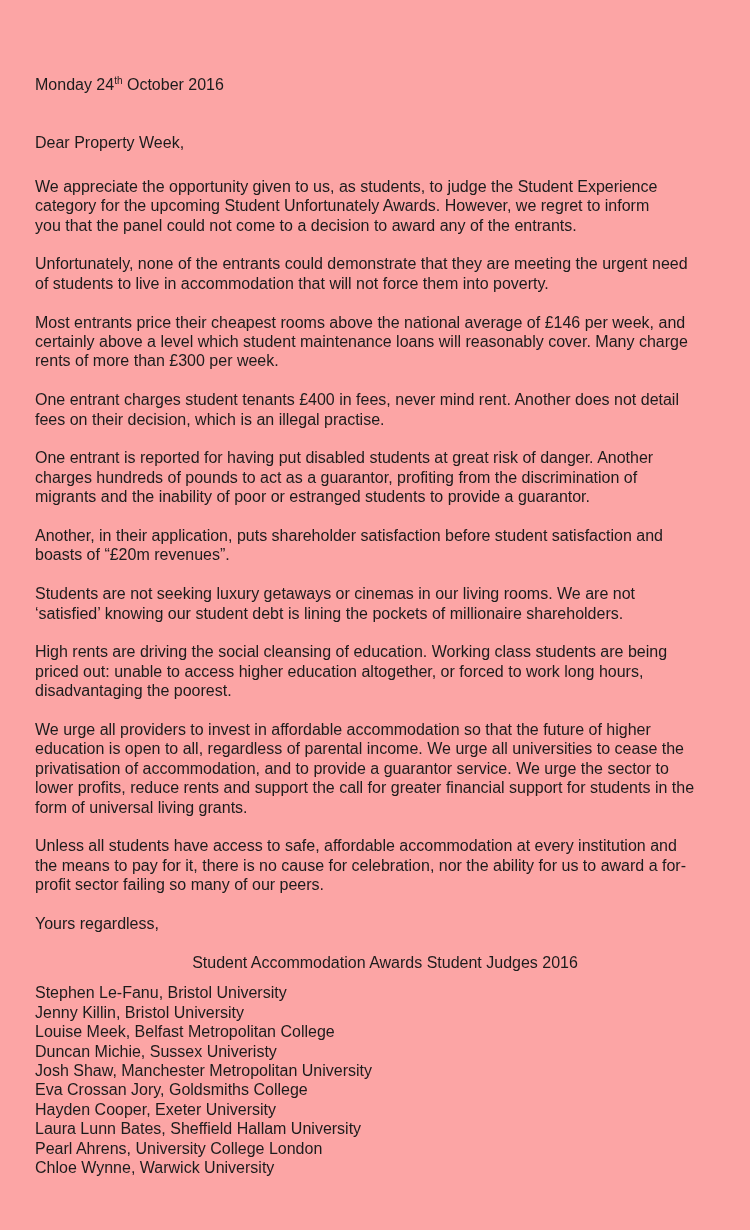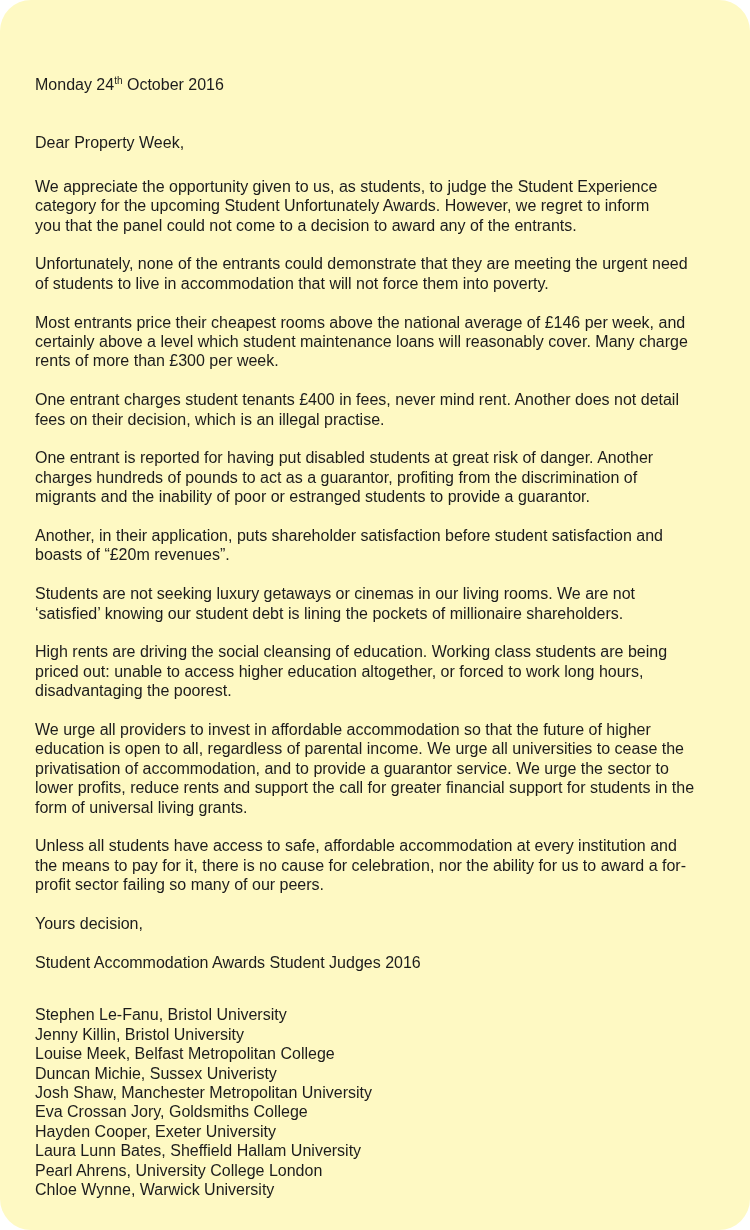--- a/index.html
+++ b/index.html
@@ -15,22 +15,21 @@
     font-size: 16px;
     line-height: 19.4px;
     color: #1c1c1c;
     -webkit-font-smoothing: antialiased;
   }
   .page {
     box-sizing: border-box;
     width: 750px;
     height: 1230px;
     padding: 75px 15px 0 35px;
-    background: #fef9c3;
-    border-radius: 31px;
+    background: #fca5a5;
   }
   .date-line {
     margin-bottom: 39px;
     white-space: nowrap;
   }
   .date-line sup {
     font-size: 10px;
     line-height: 0;
     vertical-align: baseline;
     position: relative;
@@ -42,21 +41,22 @@
   .para {
     margin-bottom: 19.4px;
   }
   .line {
     white-space: nowrap;
   }
   .closing {
     margin-bottom: 19.4px;
   }
   .signature-group {
-    margin-bottom: 33px;
+    margin-bottom: 11px;
+    text-align: center;
   }
   .italic {
   }
 </style>
 </head>
 <body>
 
 <div class="page">
 
   <div class="date-line"><span>Monday 24</span><sup>th</sup><span> October 2016</span></div>
@@ -107,21 +107,21 @@
         <div class="line">lower profits, reduce rents and support the call for greater financial support for students in the</div>
         <div class="line">form of universal living grants.</div>
       </div>
       <div class="para">
         <div class="line">Unless all students have access to safe, affordable accommodation at every institution and</div>
         <div class="line">the means to pay for it, there is no cause for celebration, nor the ability for us to award a for-</div>
         <div class="line">profit sector failing so many of our peers.</div>
       </div>
     </div>
 
-  <div class="closing">Yours decision,</div>
+  <div class="closing">Yours regardless,</div>
 
   <div class="signature-group">Student Accommodation Awards Student Judges 2016</div>
 
   <div>
       <div class="line">Stephen Le-Fanu, Bristol University</div>
       <div class="line">Jenny Killin, Bristol University</div>
       <div class="line">Louise Meek, Belfast Metropolitan College</div>
       <div class="line">Duncan Michie, Sussex Univeristy</div>
       <div class="line">Josh Shaw, Manchester Metropolitan University</div>
       <div class="line">Eva Crossan Jory, Goldsmiths College</div>

